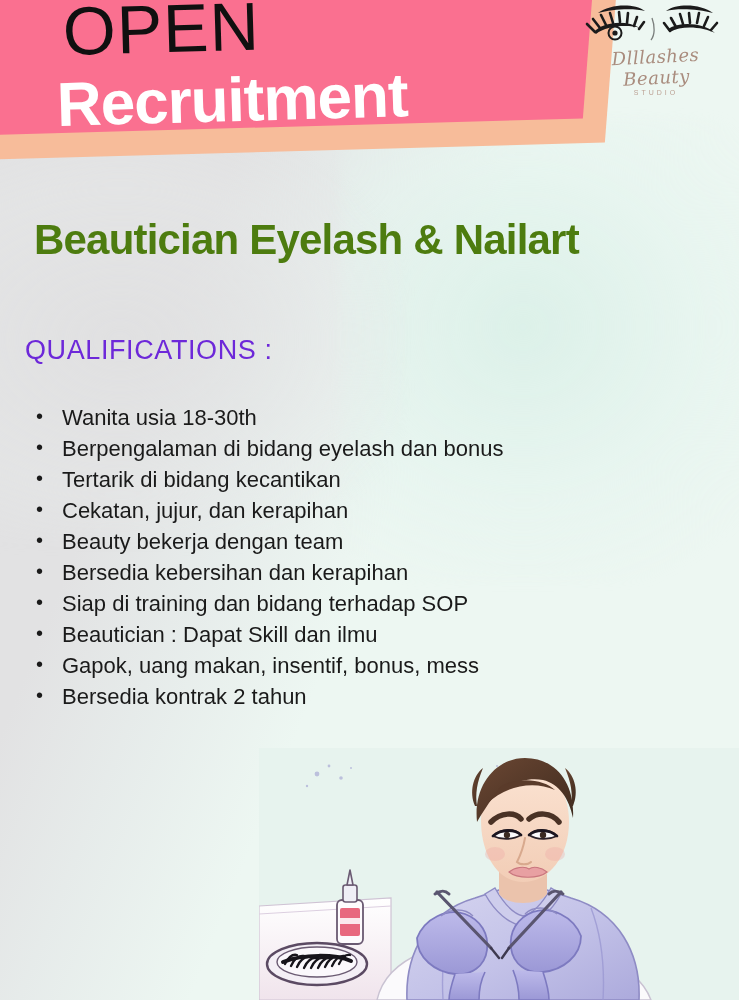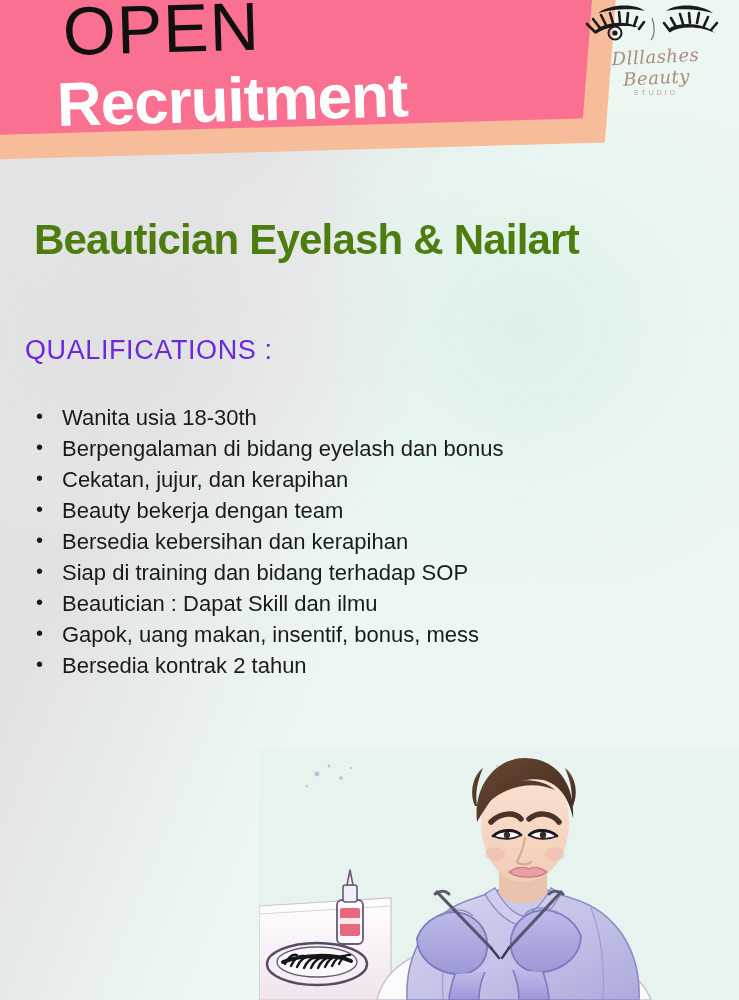--- a/index.html
+++ b/index.html
@@ -244,20 +244,21 @@
     </span>
     <span class="logo-name">Dlllashes Beauty</span>
     <span class="logo-sub">STUDIO</span>
   </div>
 
   <div class="job-title">Beautician Eyelash &amp; Nailart</div>
   <div class="qual-head">QUALIFICATIONS :</div>
   <ul class="qual-list">
     <li>Wanita usia 18-30th</li>
     <li>Berpengalaman di bidang eyelash dan bonus</li>
+    <li>Tertarik di bidang kecantikan</li>
     <li>Cekatan, jujur, dan kerapihan</li>
     <li>Beauty bekerja dengan team</li>
     <li>Bersedia kebersihan dan kerapihan</li>
     <li>Siap di training dan bidang terhadap SOP</li>
     <li>Beautician : Dapat Skill dan ilmu</li>
     <li>Gapok, uang makan, insentif, bonus, mess</li>
     <li>Bersedia kontrak 2 tahun</li>
   </ul>
 
   <div class="illo">

